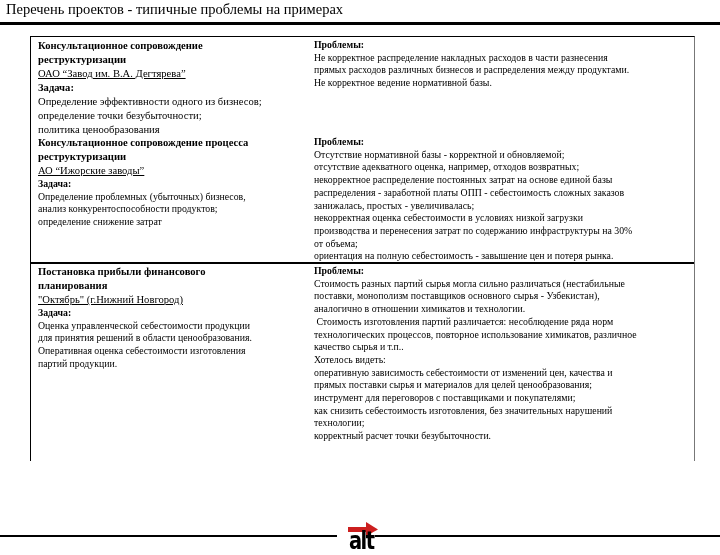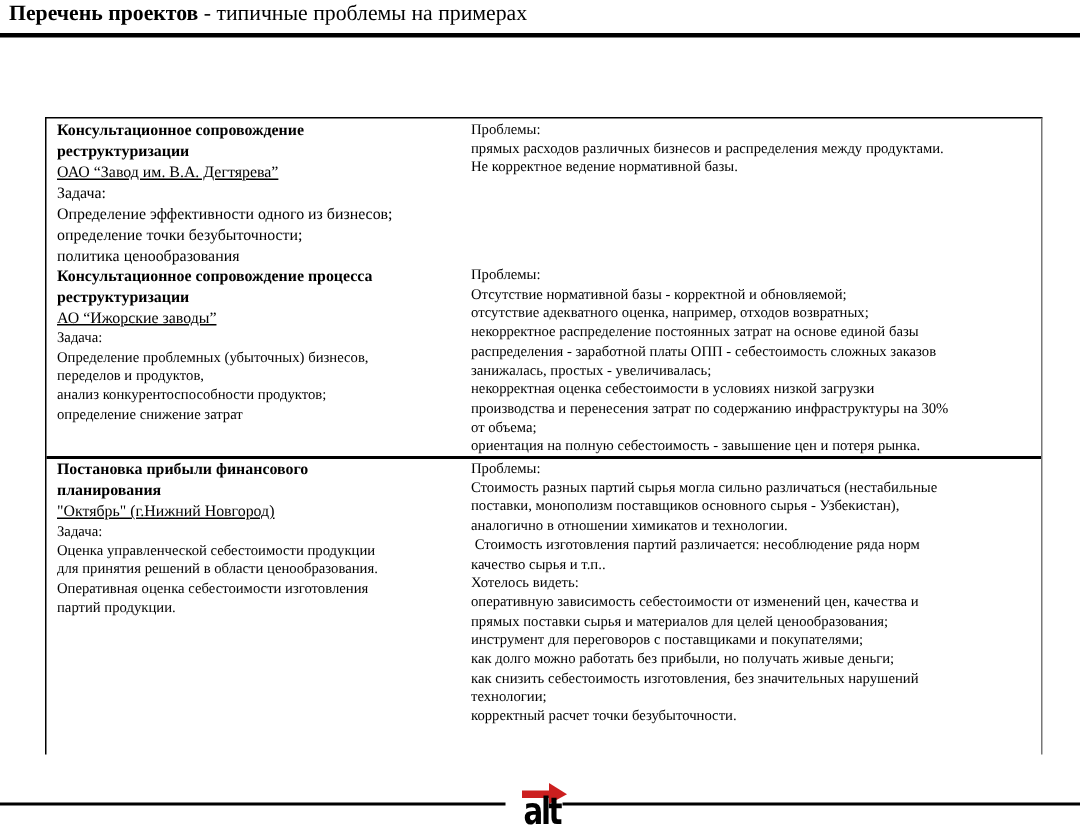--- a/index.html
+++ b/index.html
@@ -15,40 +15,39 @@
       font-family: "Liberation Serif", serif;
       color: #000;
     }
     .header {
       position: absolute;
       left: 6px;
       top: 1px;
       font-size: 14.5px;
       white-space: nowrap;
     }
-    .header .bold { font-weight: bold; }
+    .header .bold { font-weight: normal; }
     .header-rule {
       position: absolute;
       left: 0;
       top: 22px;
       width: 720px;
       height: 3px;
       background: #000;
     }
     .table {
       position: absolute;
       left: 30px;
       top: 36px;
       width: 665px;
       height: 425px;
       border-left: 1.5px solid #000;
       border-top: 1.5px solid #000;
       border-right: 1px solid #777;
       box-sizing: border-box;
-      margin-top: 42px;
     }
     .row {
       position: absolute;
       left: 0;
       width: 100%;
     }
     .row-divider {
       position: absolute;
       left: 0;
       width: 100%;
@@ -66,21 +65,21 @@
     .title {
       font-weight: bold;
       font-size: 10.6px;
       line-height: 14px;
     }
     .company {
       font-size: 10.6px;
       line-height: 14px;
       text-decoration: underline;
     }
-    .label { font-weight: normal; }
+    .label { font-weight: bold; }
     .line { white-space: nowrap; }
     .row1 .cell { line-height: 13.5px; }
     .row1 .cell-left .line { font-size: 10.6px; line-height: 14px; }
     .footer-rule-left {
       position: absolute;
       left: 0;
       top: 535px;
       width: 337px;
       height: 2px;
       background: #000;
@@ -131,35 +130,35 @@
         <div>реструктуризации</div>
       </div>
       <div class="company">ОАО “Завод им. В.А. Дегтярева”</div>
       <div class="title label">Задача:</div>
       <div class="line">Определение эффективности одного из бизнесов;</div>
       <div class="line">определение точки безубыточности;</div>
       <div class="line">политика ценообразования</div>
     </div>
     <div class="cell cell-right" style="line-height:12.7px;">
       <div class="label">Проблемы:</div>
+      <div class="line">Не корректное распределение накладных расходов в части разнесения</div>
       <div class="line">прямых расходов различных бизнесов и распределения между продуктами.</div>
       <div class="line">Не корректное ведение нормативной базы.</div>
     </div>
   </div>
 
   <div class="row row2" style="top:99px;">
     <div class="cell cell-left">
       <div class="title">
         <div class="line">Консультационное сопровождение процесса</div>
         <div>реструктуризации</div>
       </div>
       <div class="company">АО “Ижорские заводы”</div>
       <div class="label">Задача:</div>
       <div class="line">Определение проблемных (убыточных) бизнесов,</div>
-      <div class="line">переделов и продуктов,</div>
       <div class="line">анализ конкурентоспособности продуктов;</div>
       <div class="line">определение снижение затрат</div>
     </div>
     <div class="cell cell-right">
       <div class="label">Проблемы:</div>
       <div class="line">Отсутствие нормативной базы - корректной и обновляемой;</div>
       <div class="line">отсутствие адекватного оценка, например, отходов возвратных;</div>
       <div class="line">некорректное распределение постоянных затрат на основе единой базы</div>
       <div class="line">распределения - заработной платы ОПП - себестоимость сложных заказов</div>
       <div class="line">занижалась, простых - увеличивалась;</div>
@@ -184,26 +183,26 @@
       <div class="line">для принятия решений в области ценообразования.</div>
       <div class="line">Оперативная оценка себестоимости изготовления</div>
       <div class="line">партий продукции.</div>
     </div>
     <div class="cell cell-right">
       <div class="label">Проблемы:</div>
       <div class="line">Стоимость разных партий сырья могла сильно различаться (нестабильные</div>
       <div class="line">поставки, монополизм поставщиков основного сырья - Узбекистан),</div>
       <div class="line">аналогично в отношении химикатов и технологии.</div>
       <div class="line" style="white-space:pre;"> Стоимость изготовления партий различается: несоблюдение ряда норм</div>
+      <div class="line">технологических процессов, повторное использование химикатов, различное</div>
       <div class="line">качество сырья и т.п..</div>
       <div class="line">Хотелось видеть:</div>
       <div class="line">оперативную зависимость себестоимости от изменений цен, качества и</div>
       <div class="line">прямых поставки сырья и материалов для целей ценообразования;</div>
       <div class="line">инструмент для переговоров с поставщиками и покупателями;</div>
-      <div class="line">как долго можно работать без прибыли, но получать живые деньги;</div>
       <div class="line">как снизить себестоимость изготовления, без значительных нарушений</div>
       <div class="line">технологии;</div>
       <div class="line">корректный расчет точки безубыточности.</div>
     </div>
   </div>
 </div>
 
 <div class="footer-rule-left"></div>
 <div class="footer-rule-right"></div>
 <div class="logo">

